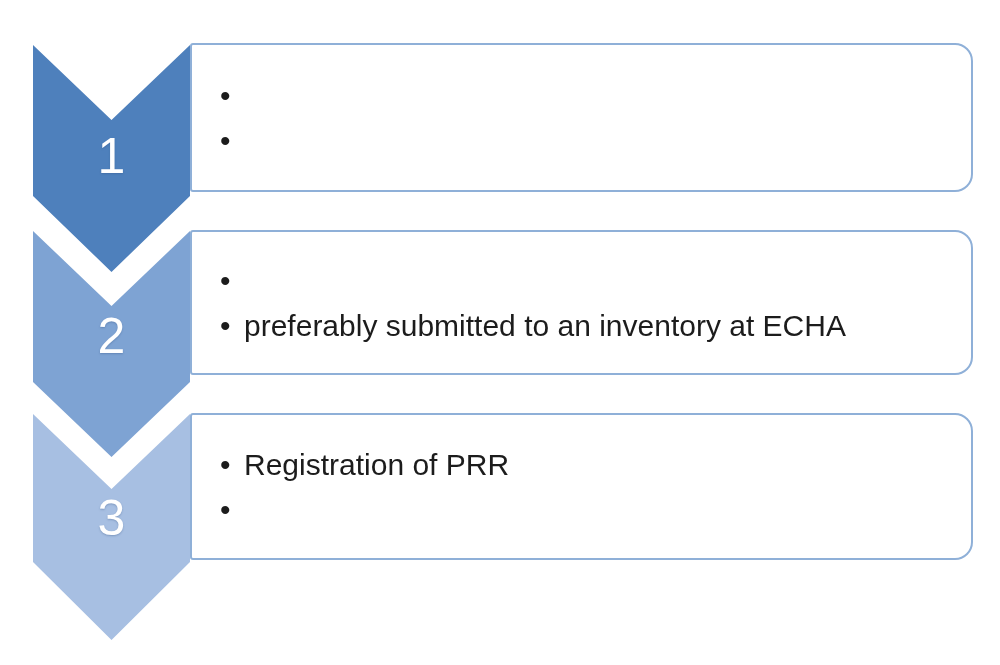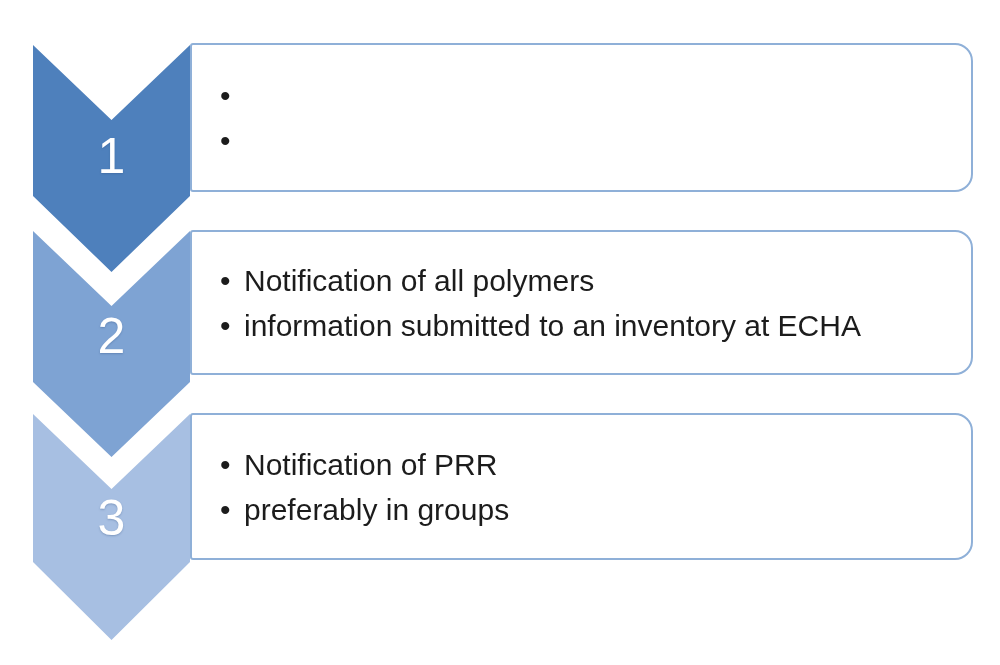--- a/index.html
+++ b/index.html
@@ -80,36 +80,34 @@
       <span class="bullet-marker">•</span>
     </div>
     <div class="bullet-line">
       <span class="bullet-marker">•</span>
     </div>
   </div>
 
   <div class="content-box box-2">
     <div class="bullet-line">
       <span class="bullet-marker">•</span>
-      <span>Notification of all polymers</span>
     </div>
     <div class="bullet-line">
       <span class="bullet-marker">•</span>
-      <span>information submitted to an inventory at ECHA</span>
+      <span>preferably submitted to an inventory at ECHA</span>
     </div>
   </div>
 
   <div class="content-box box-3">
     <div class="bullet-line">
       <span class="bullet-marker">•</span>
-      <span>Notification of PRR</span>
+      <span>Registration of PRR</span>
     </div>
     <div class="bullet-line">
       <span class="bullet-marker">•</span>
-      <span>preferably in groups</span>
     </div>
   </div>
 
   <svg class="chevron-layer" viewBox="0 0 1000 665" xmlns="http://www.w3.org/2000/svg">
     <polygon points="33,45 111.5,120 190,45 190,196 111.5,272 33,196" fill="#4e80bc"></polygon>
     <polygon points="33,231 111.5,306 190,231 190,382 111.5,457 33,382" fill="#7ea3d3"></polygon>
     <polygon points="33,414 111.5,489 190,414 190,562 111.5,640 33,562" fill="#a7bfe2"></polygon>
   </svg>
 
   <div class="step-number num-1">1</div>

